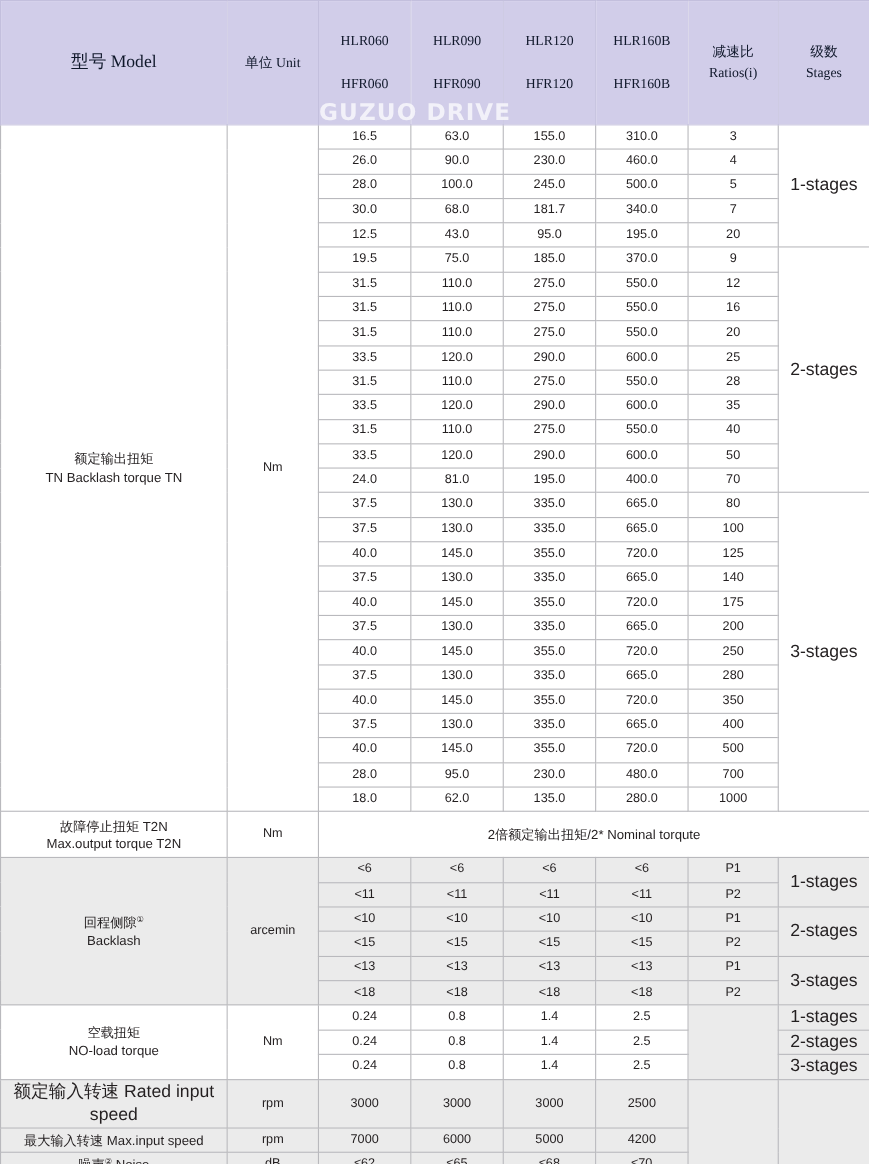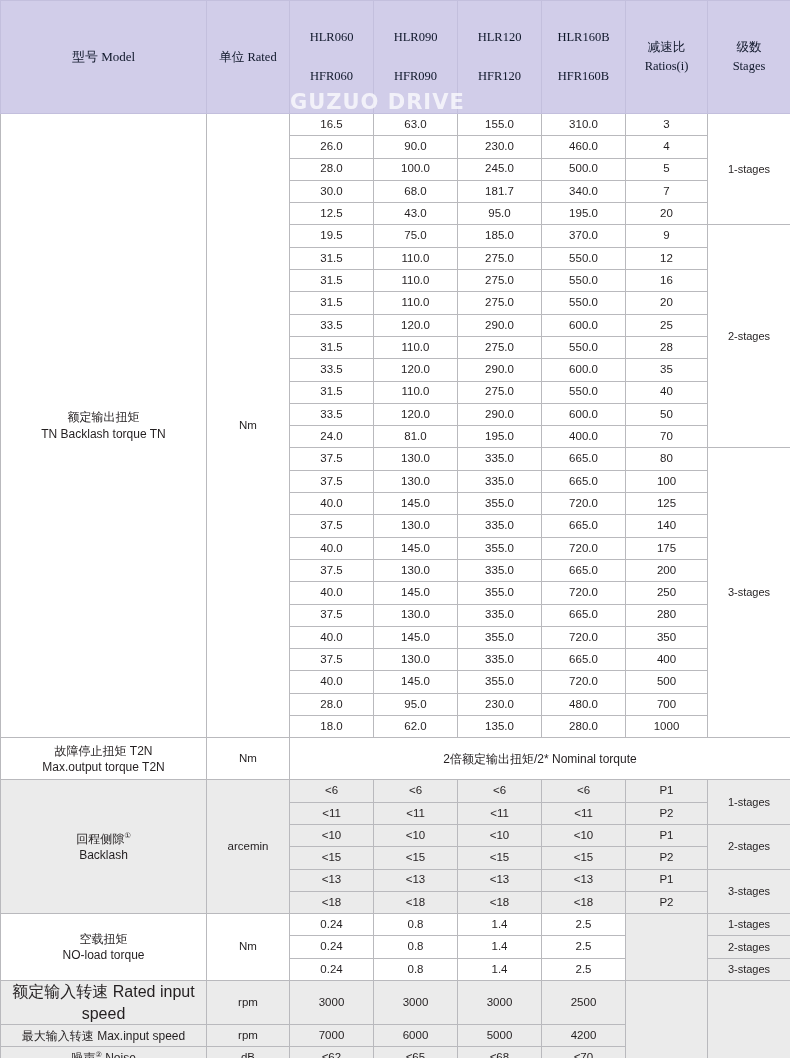--- a/index.html
+++ b/index.html
@@ -29,21 +29,21 @@
   
   tr.head td{
     background:#d1cde9;
     height:112px;
     border-color:#c3bfdd;
     font-size:12.5px;
     color:#0f172a;
     position:relative;
     font-family:Liberation Serif, serif;
   }
-  tr.head td.modelcol{font-size:13px;}
+  tr.head td.modelcol{font-size:16px;}
   .hdr2{display:block;}
   .hdr2 .l1{display:block;}
   .hdr2 .l2{display:block;margin-top:22px;}
   .hdr-tight .l2{margin-top:2px;}
 
   
   .watermark{
     position:absolute;
     left:290px;
     top:74px;
@@ -62,21 +62,21 @@
   
   .lbl{
     font-size:12px;
     padding:4px 6px;
     line-height:1.5;
   }
   .lbl .cn{display:block;}
   .lbl .en{display:block;}
   .unit{font-size:11.5px;}
   .num{font-size:11.5px;height:21.3px;}
-  .stage{font-size:11px;}
+  .stage{font-size:16px;}
   .rowline{height:21.3px;}
 
   .gray{background:#ebebeb;}
   .white{background:#ffffff;}
   .blank{background:#ebebeb;}
 
   sup{font-size:7.5px;vertical-align:super;line-height:0;}
 
   
   .foot{
@@ -114,21 +114,21 @@
       <col style="width:84px">
       <col style="width:84px">
       <col style="width:84px">
       <col style="width:82px">
       <col style="width:83px">
     </colgroup>
 
     <tbody>
       <tr class="head">
         <td class="modelcol">型号 Model</td>
-        <td>单位 Rated</td>
+        <td>单位 Unit</td>
         <td>
           <span class="hdr2">
             <span class="l1">HLR060</span>
             <span class="l2">HFR060</span>
           </span>
         </td>
         <td>
           <span class="hdr2">
             <span class="l1">HLR090</span>
             <span class="l2">HFR090</span>

